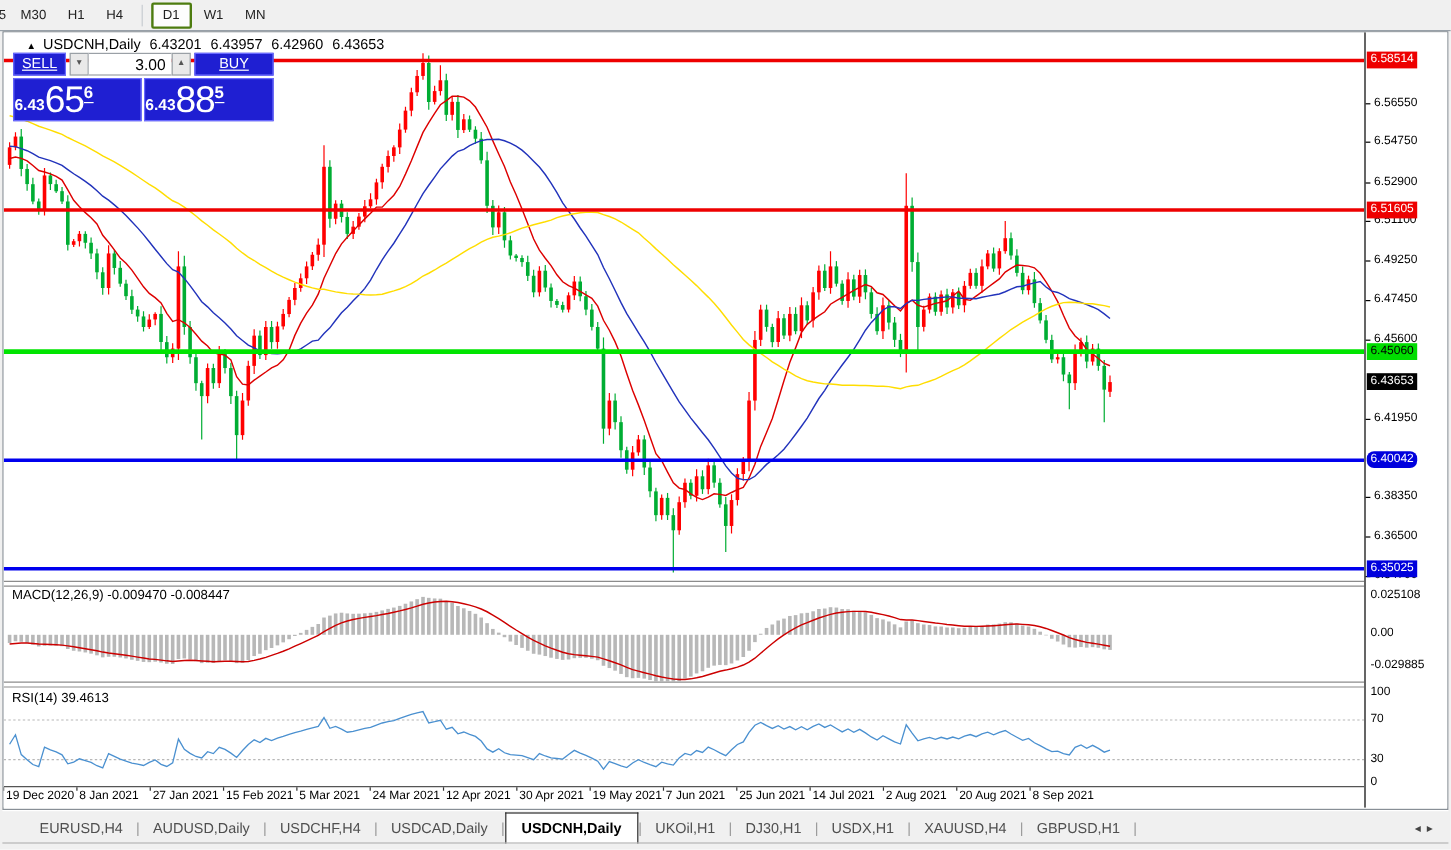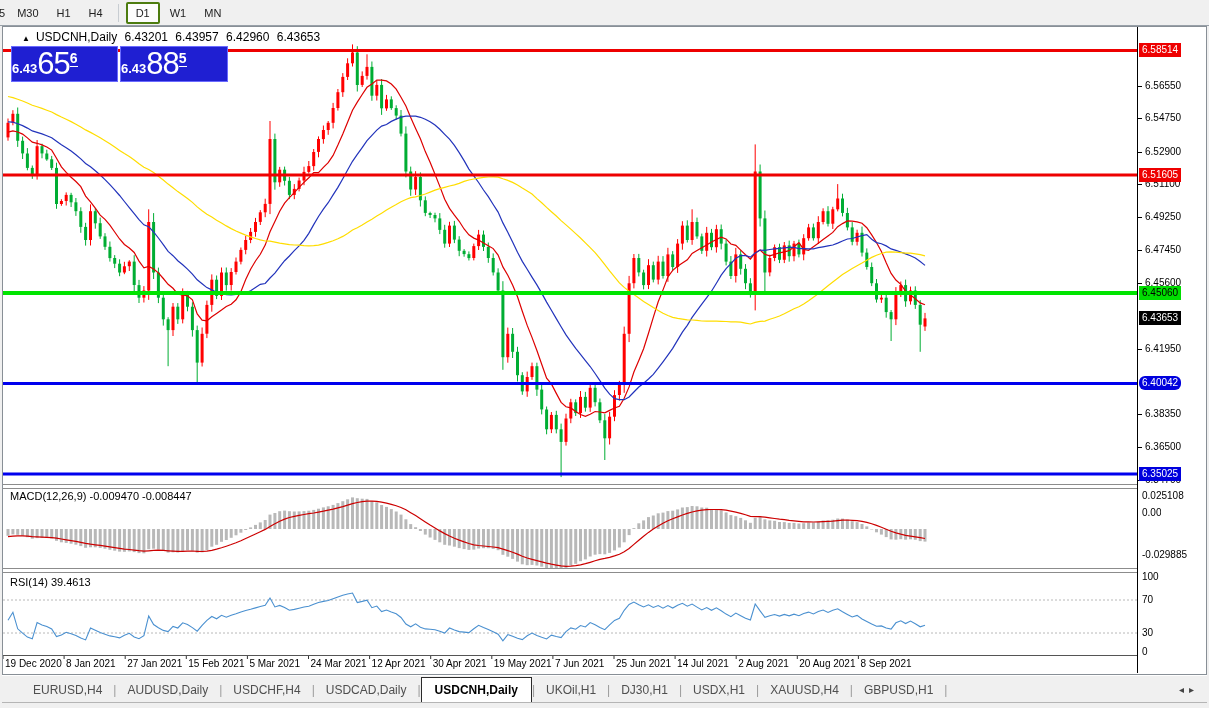--- a/index.html
+++ b/index.html
@@ -740,37 +740,46 @@
     <div class="ax-tick" style="top: 414.343px;">6.36500</div>
     <div class="ax-dash" style="top: 452.797px;"></div>
     <div class="ax-tick" style="top: 446.797px;">6.34700</div>
     <div class="ax-badge" style="top: 16.4307px; background: rgb(238, 0, 0); color: rgb(255, 255, 255);">6.58514</div>
     <div class="ax-badge" style="top: 141px; background: rgb(238, 0, 0); color: rgb(255, 255, 255);">6.51605</div>
     <div class="ax-badge" style="top: 259.006px; background: rgb(0, 221, 0); color: rgb(0, 0, 0);">6.45060</div>
     <div class="ax-badge" style="top: 284.375px; background: rgb(0, 0, 0); color: rgb(255, 255, 255);">6.43653</div>
     <div class="ax-badge" style="top: 349.481px; background: rgb(0, 0, 221); color: rgb(255, 255, 255); border-radius: 6px;">6.40042</div>
     <div class="ax-badge" style="top: 439.937px; background: rgb(0, 0, 221); color: rgb(255, 255, 255);">6.35025</div>
     <div class="ind-label" style="top: 463px;">0.025108</div>
-    <div class="ind-label" style="top: 480px;">0.00</div>
+    <div class="ind-label" style="top: 495px;">0.00</div>
     <div class="ind-label" style="top: 522px;">-0.029885</div>
     <div class="ind-label" style="top: 544px;">100</div>
     <div class="ind-label" style="top: 567px;">70</div>
     <div class="ind-label" style="top: 600px;">30</div>
     <div class="ind-label" style="top: 619px;">0</div>
   </div>
 
 <div id="ohlc-header">
   <span class="tri">▲</span><span>USDCNH,Daily</span>
   <span>6.43201</span>
   <span>6.43957</span>
   <span>6.42960</span>
   <span>6.43653</span>
 </div>
 
 <div id="trade-panel">
+  <div class="tp-row1">
+    <div id="sell-btn" class="blue-btn">SELL</div>
+    <div id="vol-spinner">
+      <div class="spin-btn">▼</div>
+      <div id="vol-field">3.00</div>
+      <div class="spin-btn">▲</div>
+    </div>
+    <div id="buy-btn" class="blue-btn">BUY</div>
+  </div>
   <div class="tp-row2">
     <div id="sell-price" class="price-cell">
       <span class="p-small">6.43</span>
         <span class="p-big">65</span>
         <span class="p-sup">6</span>
     </div>
     <div id="buy-price" class="price-cell">
       <span class="p-small">6.43</span>
         <span class="p-big">88</span>
         <span class="p-sup">5</span>

